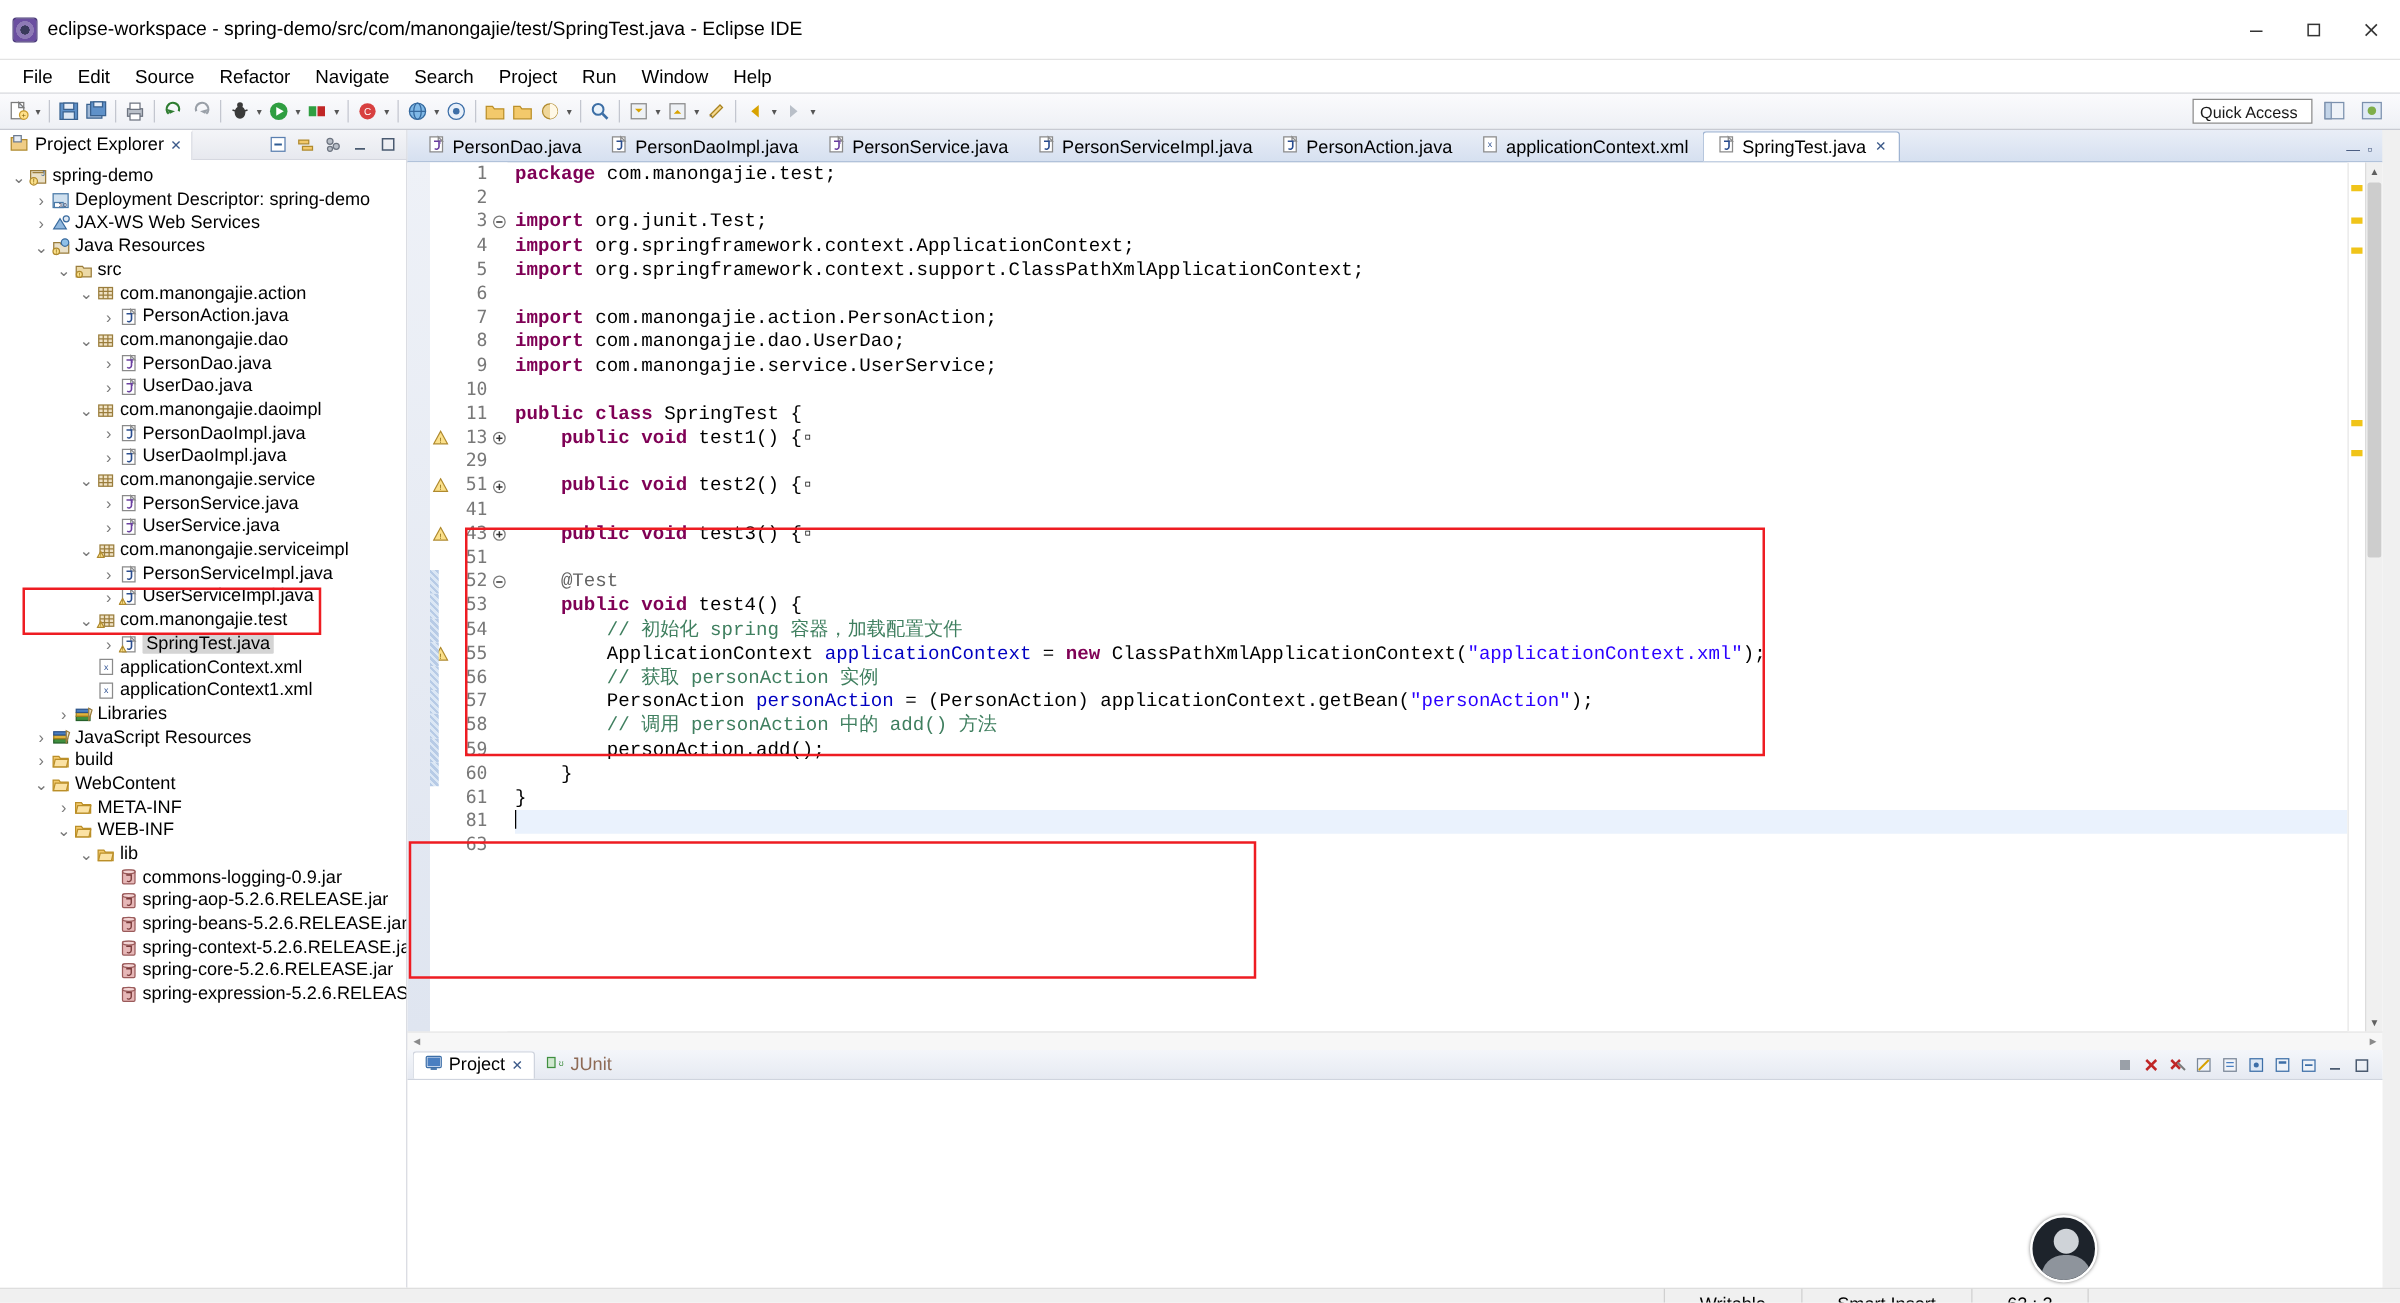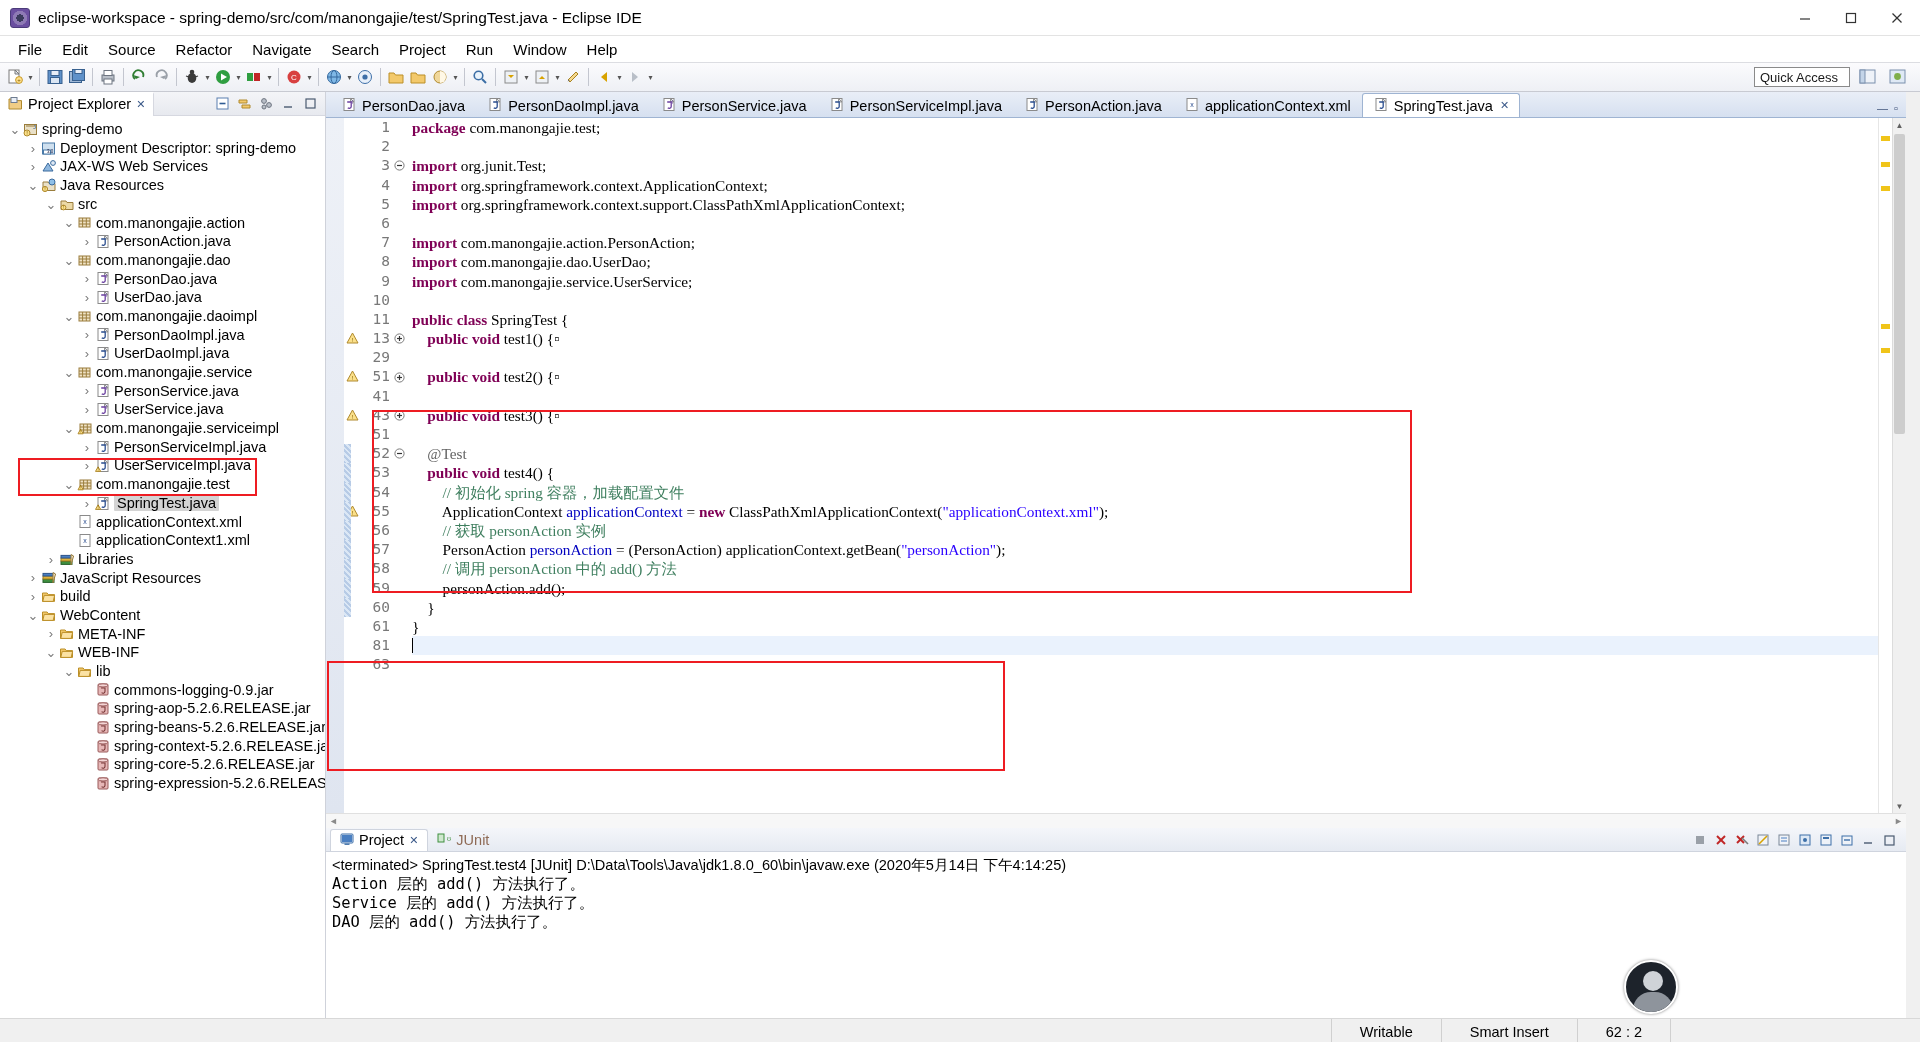--- a/index.html
+++ b/index.html
@@ -5,21 +5,21 @@
   * { box-sizing: border-box; }
   html, body { margin:0; padding:0; }
   body {
     width:1920px; height:1042px;
     font-family:"Liberation Sans", sans-serif;
     font-size:15px; color:#000; background:#f0f0f0;
     overflow:hidden;
   }
 
   
-  #titlebar{height:36px;background:#ffffff;display:flex;align-items:center;border-bottom:1px solid #e3e3e3;}
+  #titlebar{height:48px;background:#ffffff;display:flex;align-items:center;border-bottom:1px solid #e3e3e3;}
   #app-icon{width:20px;height:20px;margin:0 8px 0 10px;border-radius:3px;
     background:radial-gradient(circle at 50% 50%, #3a3a5c 0 28%, #8e7ab5 30% 55%, #6b4fa0 57% 100%);
     border:1px solid #4b3b7a;flex:none;}
   #title-text{font-size:15.5px;color:#000;white-space:nowrap;}
   #winbtns{margin-left:auto;display:flex;height:34px;}
   .winbtn{width:46px;height:34px;display:flex;align-items:center;justify-content:center;color:#333;font-size:15px;}
   .winbtn svg{display:block;}
 
   
   #menubar{height:26px;background:#ffffff;display:flex;align-items:center;padding-left:8px;gap:0px;}
@@ -68,21 +68,21 @@
     border:1px solid transparent;border-bottom:none;white-space:nowrap;}
   .edtab.active{background:#fff;border-color:#9fb4d2;border-radius:3px 3px 0 0;}
   .edtab .x{font-size:11px;color:#3c5a8a;margin-left:2px;}
   #ed-tabtools{margin-left:auto;display:flex;align-items:center;gap:6px;padding:0 8px 3px 0;color:#40547a;font-size:11px;}
 
   #code-wrap{flex:1;display:flex;background:#fff;position:relative;min-height:0;}
   #gutter-ann{width:18px;background:#fff;flex:none;position:relative;}
   #gutter-num{width:30px;background:#fff;flex:none;text-align:right;padding-right:2px;
     font-family:"DejaVu Sans Mono", monospace;font-size:14.5px;color:#787878;}
   #gutter-fold{width:14px;background:#fff;flex:none;position:relative;}
-  #code{flex:1;position:relative;font-family:Liberation Serif, serif;font-size:15.3px;
+  #code{flex:1;position:relative;font-family:Liberation Mono, monospace;font-size:15.3px;
     line-height:19.2px;white-space:pre;padding-left:6px;overflow:hidden;}
   .cl{height:19.2px;line-height:19.2px;white-space:pre;}
   .gl{height:19.2px;line-height:19.2px;}
   .kw{color:#7f0055;font-weight:bold;}
   .cm{color:#3f7f5f;}
   .st{color:#2a00ff;}
   .an{color:#646464;}
   .fld{color:#0000c0;}
   .plain{color:#000;}
   .curline{background:#eaf2fd;}
@@ -1116,28 +1116,20 @@
                 <line x1="3" y1="10" x2="11" y2="10" stroke="#4a5a70" stroke-width="1.4"></line>
               </svg>
             </div>
             <div class="ct">
               <svg width="14" height="14">
                 <rect x="3" y="3" width="9" height="9" fill="none" stroke="#4a5a70" stroke-width="1.2"></rect>
               </svg>
             </div>
           </div>
         </div>
-      <div id="cons-body">
-        <div class="cons-head">&lt;terminated&gt; SpringTest.test4 [JUnit] D:\Data\Tools\Java\jdk1.8.0_60\bin\javaw.exe (2020年5月14日 下午4:14:25)</div>
-        <div id="cons-lines">
-            <div class="cons-line">Action 层的 add() 方法执行了。</div>
-            <div class="cons-line">Service 层的 add() 方法执行了。</div>
-            <div class="cons-line">DAO 层的 add() 方法执行了。</div>
-          </div>
-      </div>
     </div>
 
   </div>
   <div id="rightstrip"></div>
 
   <div class="redbox" style="left:18px;top:366px;width:239px;height:38px;"></div>
   <div class="redbox" style="left:372px;top:318px;width:1040px;height:183px;"></div>
   <div class="redbox" style="left:327px;top:569px;width:678px;height:110px;"></div>
 
   <div id="avatar">

